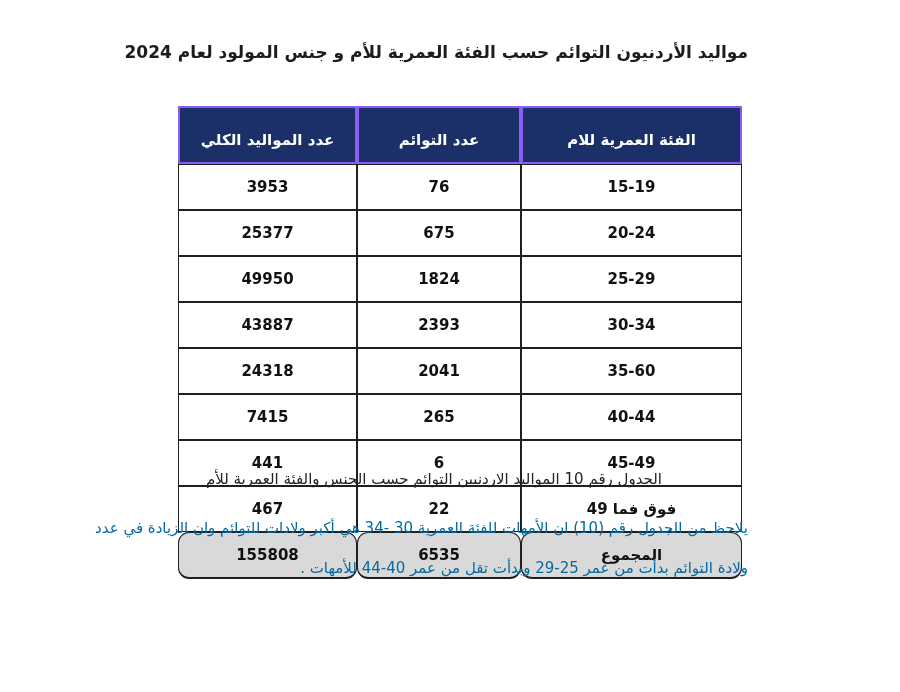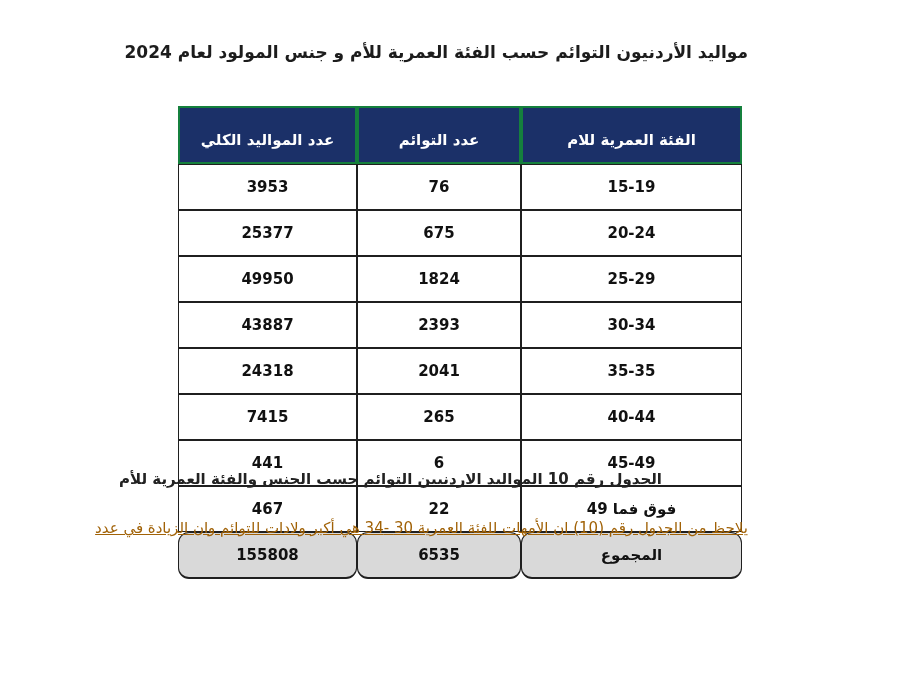--- a/index.html
+++ b/index.html
@@ -9,32 +9,32 @@
   .title{position:absolute;top:42px;right:60px;margin:0;
          font-size:17px;font-weight:700;color:#1c1c1c;letter-spacing:0;}
 
   .births-table{position:absolute;top:106px;left:178px;
                 border-collapse:separate;border-spacing:0;table-layout:fixed;}
   .births-table col.c-age{width:221px;}
   .births-table col.c-twins{width:164px;}
   .births-table col.c-total{width:179px;}
 
   .births-table th{background:#1b3068;color:#ffffff;font-size:15px;font-weight:700;
-                   height:44px;padding:10px 6px 0 6px;border:2px solid #15803d;
+                   height:44px;padding:10px 6px 0 6px;border:2px solid #8b5cf6;
                    text-align:center;vertical-align:middle;}
   .births-table td{border:1px solid #1f1f1f;height:30px;padding:7px 6px;
                    text-align:center;vertical-align:middle;
                    font-size:15px;font-weight:700;color:#111111;}
   .births-table tr.total-row td{background:#d9d9d9;border-bottom-width:2px;border-radius:11px;}
 
   .caption{position:absolute;top:470px;right:146px;margin:0;
-           font-size:15px;font-weight:700;color:#222222;}
+           font-size:15px;font-weight:400;color:#222222;}
 
   .para{position:absolute;right:60px;margin:0;font-size:15px;font-weight:400;
-        color:#a16207;text-align:left;white-space:nowrap;text-decoration:underline;}
+        color:#0369a1;text-align:left;white-space:nowrap;}
   .para.l1{top:519px;}
   .para.l2{top:559px;}
   .para.l3{top:604px;}
 </style>
 </head>
 <body>
 
 <div class="page" dir="rtl">
 
   <h1 class="title">مواليد الأردنيون التوائم حسب الفئة العمرية للأم و جنس المولود لعام 2024</h1>
@@ -67,21 +67,21 @@
         <td>25-29</td>
         <td>1824</td>
         <td>49950</td>
       </tr>
       <tr>
         <td>30-34</td>
         <td>2393</td>
         <td>43887</td>
       </tr>
       <tr>
-        <td>35-35</td>
+        <td>35-60</td>
         <td>2041</td>
         <td>24318</td>
       </tr>
       <tr>
         <td>40-44</td>
         <td>265</td>
         <td>7415</td>
       </tr>
       <tr>
         <td>45-49</td>
@@ -97,14 +97,15 @@
         <td>المجموع</td>
         <td>6535</td>
         <td>155808</td>
       </tr>
     </tbody>
   </table>
 
   <p class="caption">الجدول رقم  10 المواليد الاردنيين التوائم حسب الجنس والفئة العمرية للأم</p>
 
   <p class="para l1">يلاحظ من الجدول رقم (10) ان الأمهات للفئة العمرية 30 -34 هي  أكبر ولادات للتوائم وان الزيادة في عدد</p>
+  <p class="para l2">ولادة التوائم بدأت من عمر 25-29 وبدأت تقل من عمر 40-44 للأمهات .</p>
 
 </div>
 
 </body></html>

